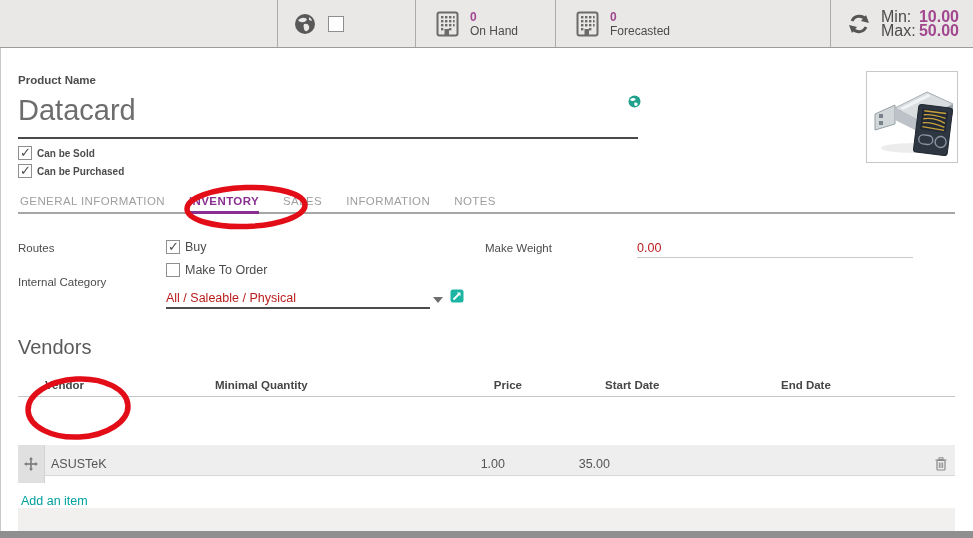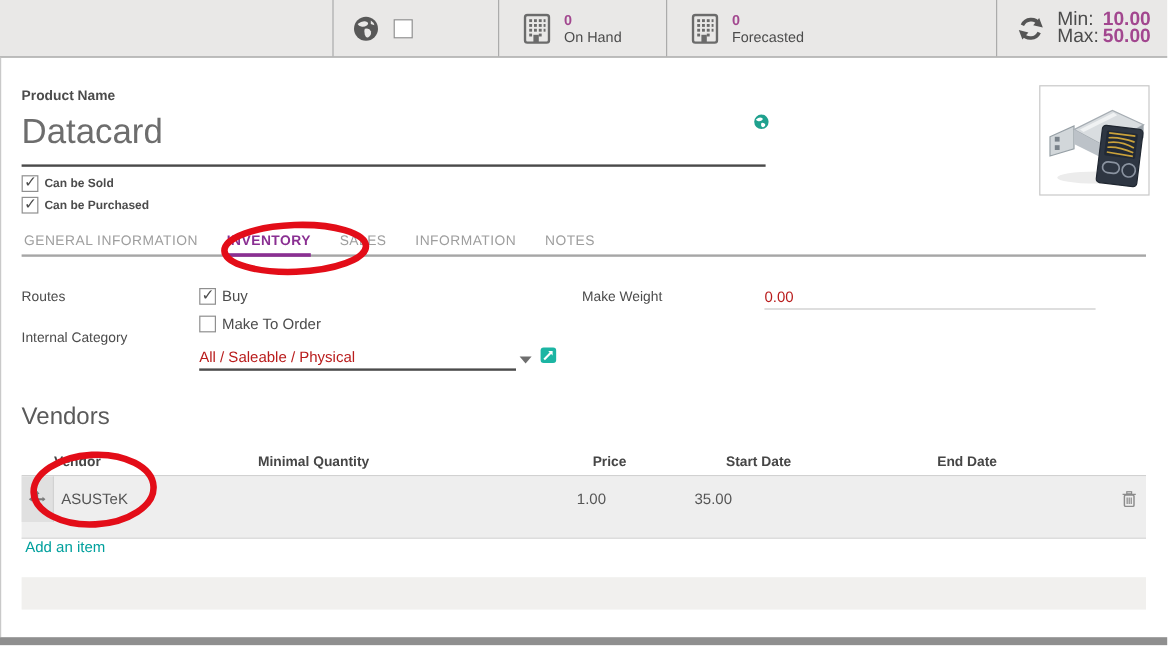--- a/index.html
+++ b/index.html
@@ -72,29 +72,29 @@
   .vendors-title { position:absolute; left:18px; top:336px; font-size:20px; color:#5a5a5a; }
   .vtable { position:absolute; left:18px; top:375px; width:937px; }
   .vhead { position:relative; height:22px; border-bottom:1px solid #c6c6c6;
            font-size:11.5px; font-weight:bold; color:#464646; }
   .vhead span { position:absolute; top:4px; }
   .h-vendor { left:27px; }
   .h-minqty { left:197px; }
   .h-price  { right:433px; }
   .h-start  { left:587px; }
   .h-end    { left:763px; }
-  .vrow { position:relative; height:52px; background:#eeeeee; border-bottom:1px solid #d8d8d8; font-size:12.5px; color:#555; }
+  .vrow { position:relative; height:31px; background:#eeeeee; border-bottom:1px solid #d8d8d8; font-size:12.5px; color:#555;margin-top:48px; }
   .vrow span { position:absolute; top:12px; }
   .handle-cell { position:absolute; left:0; top:0; width:27px; height:38px; background:#e0e0e0;
                  border-right:1px solid #d2d2d2; display:flex; align-items:center; justify-content:center; cursor:grab; }
   .c-vendor { left:33px; }
   .c-minqty { right:450px; }
   .c-price  { right:345px; }
   .trash-btn { position:absolute; right:8px; top:11px; cursor:pointer; }
-  .vadd { position:relative; height:32px; display:flex; align-items:flex-start; }
+  .vadd { position:relative; height:32px; display:flex; align-items:flex-end; }
   .vadd a { font-size:12.5px; color:#00a09d; text-decoration:none; padding-left:3px; cursor:pointer; }
   .vstripe { height:27px; background:#f1f0ee; }
 
   
   .prod-img { position:absolute; left:866px; top:71px; width:92px; height:92px;
               background:#fff; border:1px solid #c8c8c8; cursor:pointer; }
 
   
   .annot { position:absolute; pointer-events:none; }
   .annot-inventory { left:183px; top:184px; }

